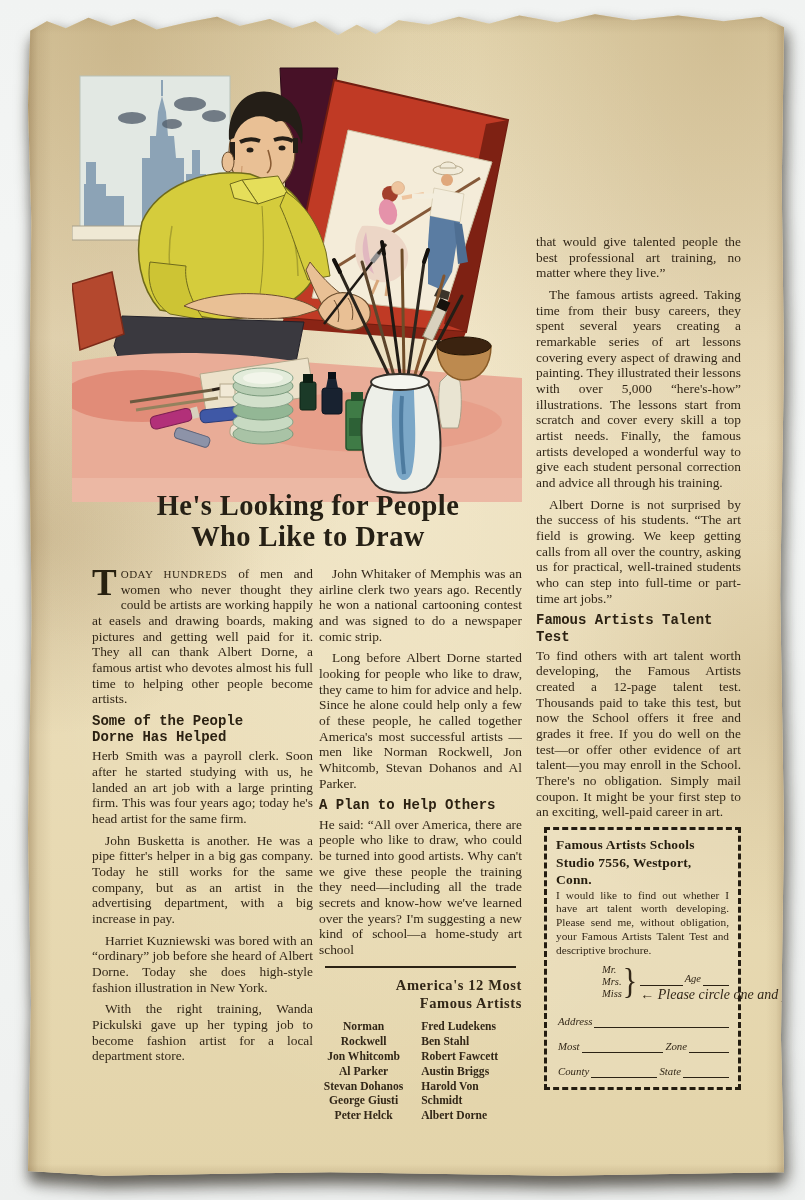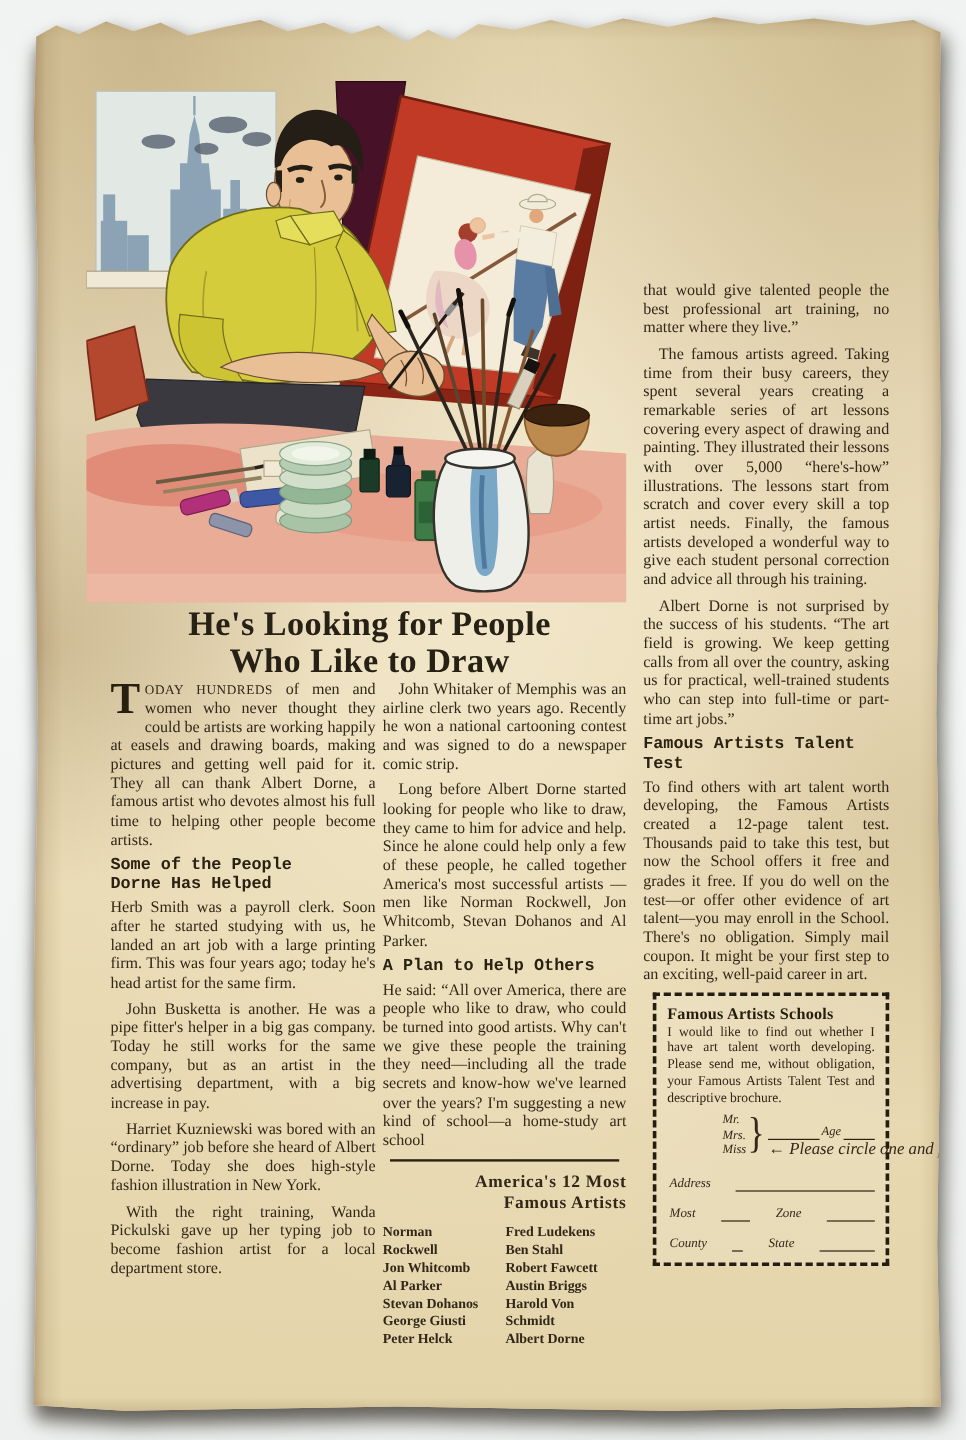--- a/index.html
+++ b/index.html
@@ -35,51 +35,51 @@
     position:absolute;inset:0;pointer-events:none;
     background:
       linear-gradient(90deg, rgba(122,92,52,.40) 0, rgba(122,92,52,.12) 10px, transparent 24px),
       linear-gradient(270deg, rgba(122,92,52,.30) 0, rgba(122,92,52,.08) 8px, transparent 18px),
       linear-gradient(180deg, rgba(118,88,48,.38) 0, rgba(118,88,48,.10) 9px, transparent 22px),
       linear-gradient(0deg, rgba(118,88,48,.22) 0, transparent 14px);
   }
   .illustration{position:absolute;left:44px;top:54px;width:450px;height:436px;}
   .caption{position:absolute;left:430px;top:66px;width:292px;font-size:13px;line-height:1.32;color:#33281a;}
   .cap-lead{font-weight:700;font-size:14.5px;letter-spacing:.3px;}
-  .headline{position:absolute;left:40px;top:493px;width:480px;margin:0;text-align:center;
+  .headline{position:absolute;left:40px;top:478px;width:480px;margin:0;text-align:center;
     font-size:28.5px;font-weight:700;line-height:1.1;letter-spacing:.4px;color:#262015;}
   .col{position:absolute;font-size:13.4px;line-height:1.17;}
   .col p{margin:0 0 6px;text-align:justify;}
   .col1{left:64px;top:554px;width:221px;}
   .col2{left:291px;top:554px;width:203px;}
   .col3{left:508px;top:222px;width:205px;}
   .indent{text-indent:13px;}
   .col h3{margin:4px 0 3px;font-size:14px;line-height:1.15;color:#2b2112;font-family:Liberation Mono, monospace;}
   .dropcap{float:left;font-size:37px;line-height:.78;font-weight:700;padding:3px 4px 0 0;color:#27200f;}
   .smallcaps{font-size:11px;letter-spacing:.5px;}
   .artists{margin-top:8px;}
   .rule{height:2.5px;background:#2b2214;margin:0 6px 8px;}
   .artists-title{text-align:right;font-weight:700;font-size:14.5px;line-height:1.25;letter-spacing:.6px;margin-bottom:8px;}
   .artists-cols{display:flex;gap:13px;justify-content:center;font-weight:700;font-size:11.6px;line-height:1.28;}
-  .a-left{text-align:left;}
+  .a-left{text-align:center;}
   .a-right{text-align:left;}
   .coupon{box-sizing:border-box;width:197px;margin:7px 0 0 8px;border:3px dashed #241d11;padding:6px 9px 9px;background:rgba(244,236,214,.25);}
   .c-title{font-weight:700;font-size:13.5px;line-height:1.3;letter-spacing:.2px;color:#241c0e;}
   .c-body{font-size:11.3px;line-height:1.22;margin:5px 0 6px;text-align:justify;}
   .c-name-row{display:flex;align-items:flex-start;font-size:10.5px;margin-left:46px;}
   .prefixes div{line-height:1.15;font-style:italic;}
   .brace{font-size:30px;line-height:1.1;transform:scaleY(1.2);margin:0 3px 0 1px;}
   .name-line-area{flex:1;padding-top:9px;min-width:0;}
   .nrow{display:flex;align-items:flex-end;}
   .line{border-bottom:1.2px solid #2b2214;height:12px;display:inline-block;}
   .grow{flex:1;}
   .w26{width:26px;}.w40{width:40px;}.w46{width:46px;}
   .lbl{font-style:italic;padding:0 2px;white-space:nowrap;text-align:center;}
   .circle-note{font-size:14px;font-style:italic;margin-top:1px;white-space:nowrap;}
-  .f-row{display:flex;align-items:flex-end;font-size:10.8px;margin-top:12px;gap:19px;}
+  .f-row{display:flex;align-items:flex-end;font-size:10.8px;margin-top:12px;}
 </style>
 </head>
 <body>
 
 <div class="page-wrap">
   <div class="page">
     <div class="edge-shade"></div>
 
     <svg class="illustration" viewBox="0 0 450 436">
 
@@ -304,20 +304,21 @@
     <div class="col col3">
       <p>that would give talented people the best professional art training, no matter where they live.”</p>
       <p class="indent">The famous artists agreed. Taking time from their busy careers, they spent several years creating a remarkable series of art lessons covering every aspect of drawing and painting. They illustrated their lessons with over 5,000 “here's-how” illustrations. The lessons start from scratch and cover every skill a top artist needs. Finally, the famous artists developed a wonderful way to give each student personal correction and advice all through his training.</p>
       <p class="indent">Albert Dorne is not surprised by the success of his students. “The art field is growing. We keep getting calls from all over the country, asking us for practical, well-trained students who can step into full-time or part-time art jobs.”</p>
       <h3>Famous Artists Talent Test</h3>
       <p>To find others with art talent worth developing, the Famous Artists created a 12-page talent test. Thousands paid to take this test, but now the School offers it free and grades it free. If you do well on the test—or offer other evidence of art talent—you may enroll in the School. There's no obligation. Simply mail coupon. It might be your first step to an exciting, well-paid career in art.</p>
 
       <div class="coupon">
         <div class="c-title">
           <span>Famous Artists Schools</span><br>
+          <span>Studio 7556, Westport, Conn.</span>
         </div>
         <p class="c-body">I would like to find out whether I have art talent worth developing. Please send me, without obligation, your Famous Artists Talent Test and descriptive brochure.</p>
         <div class="c-name-row">
           <div class="prefixes">
             <div>Mr.</div>
             <div>Mrs.</div>
             <div>Miss</div>
           </div>
           <div class="brace">}</div>
           <div class="name-line-area">

